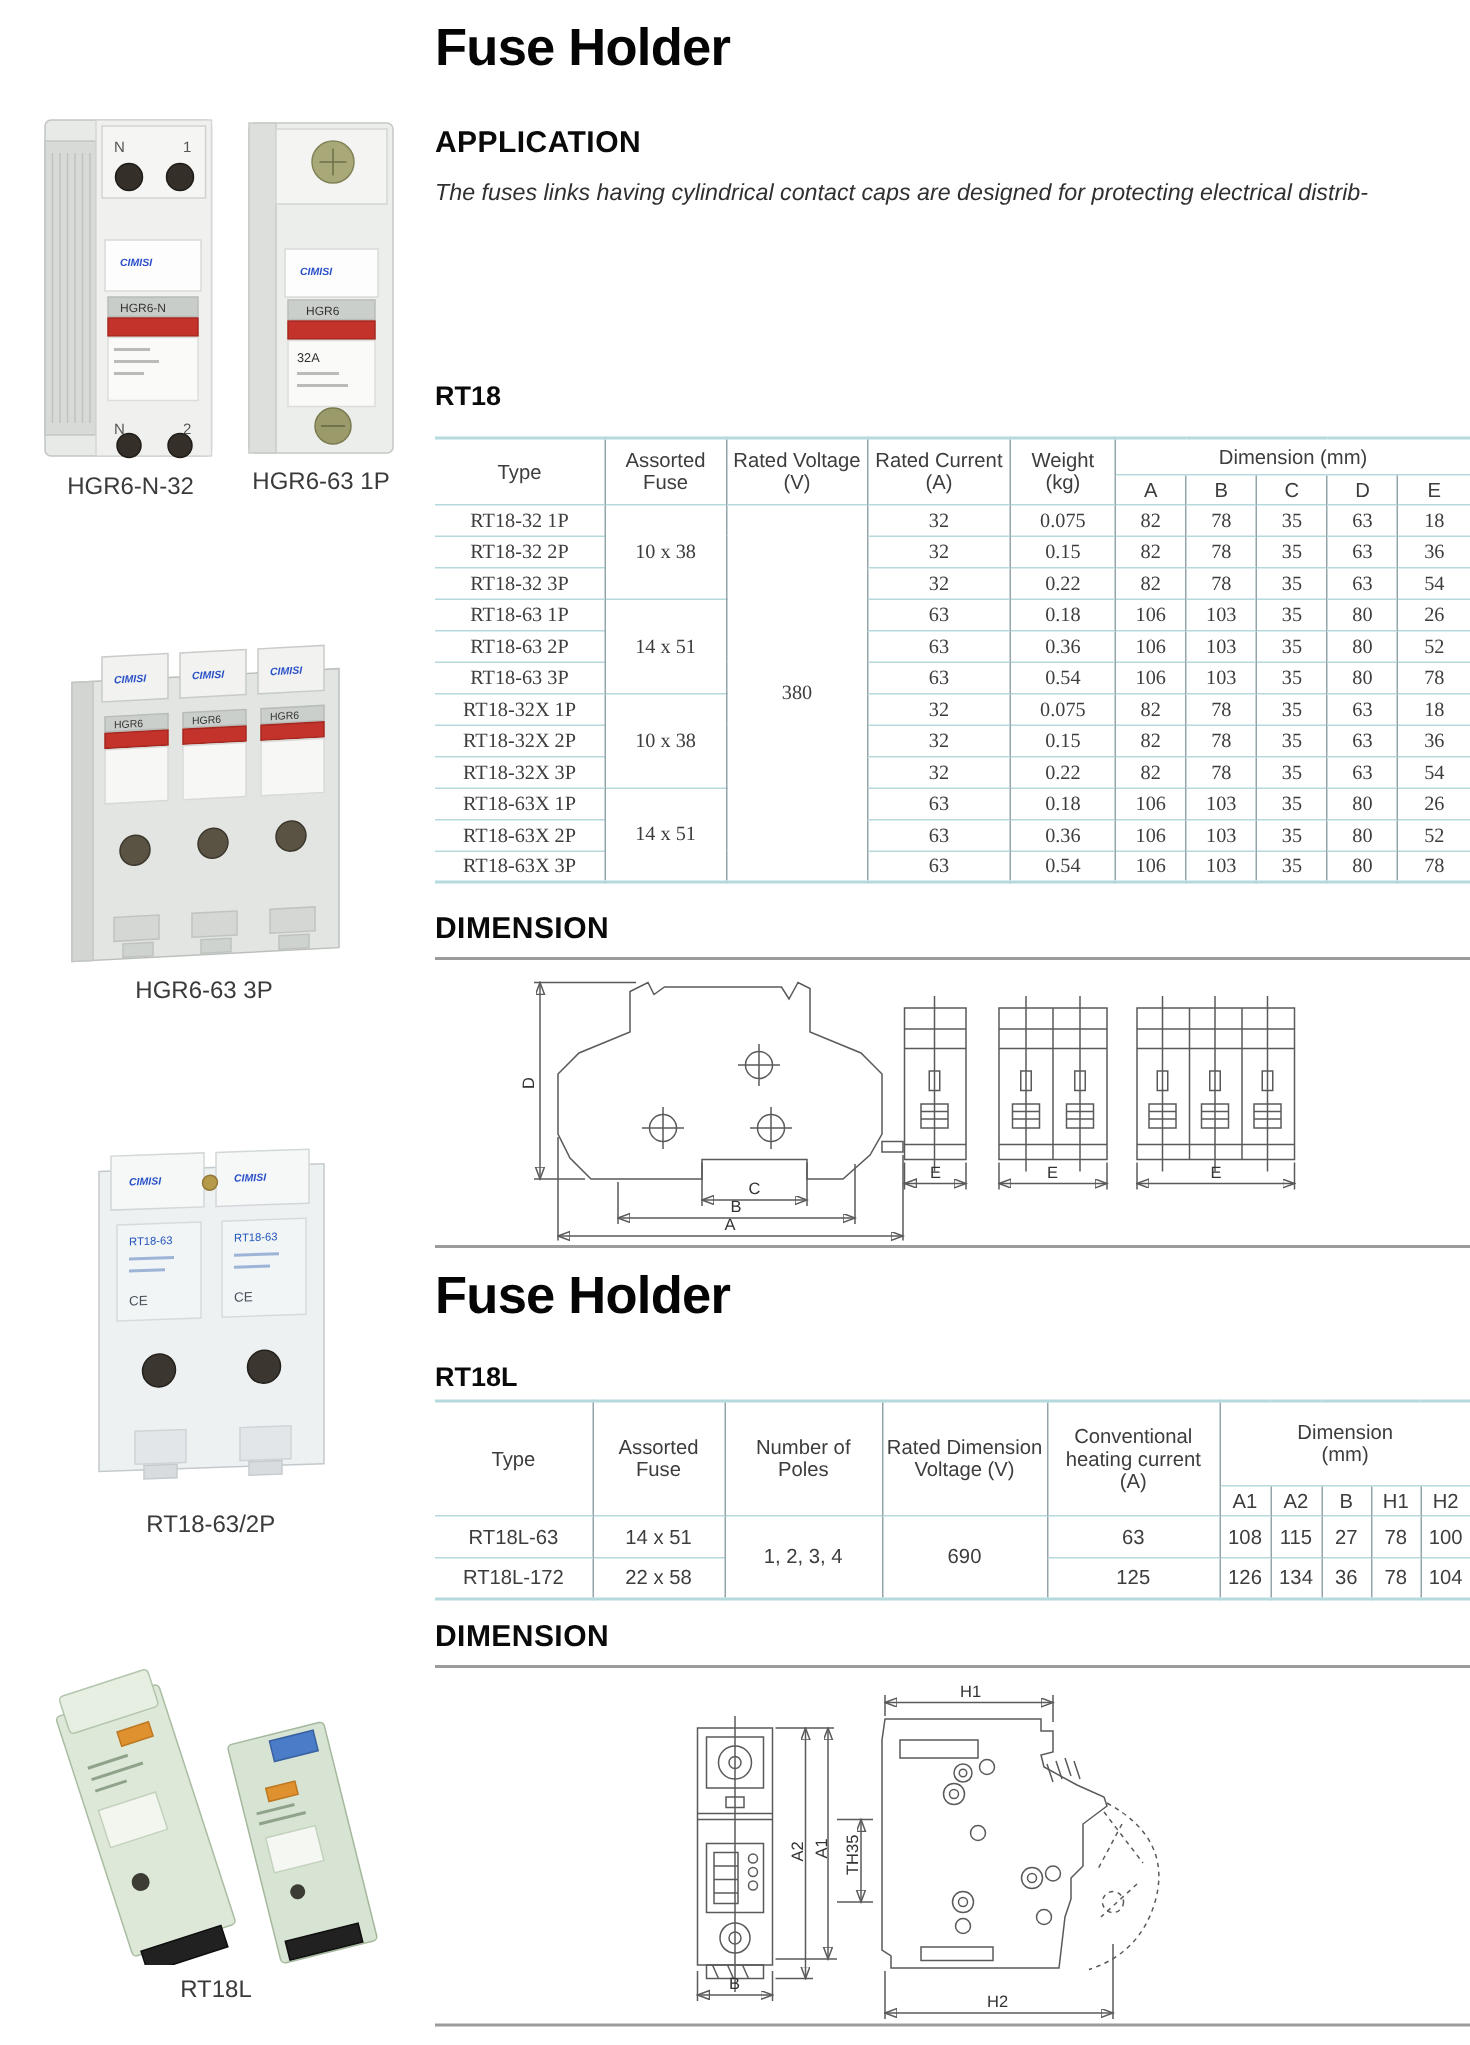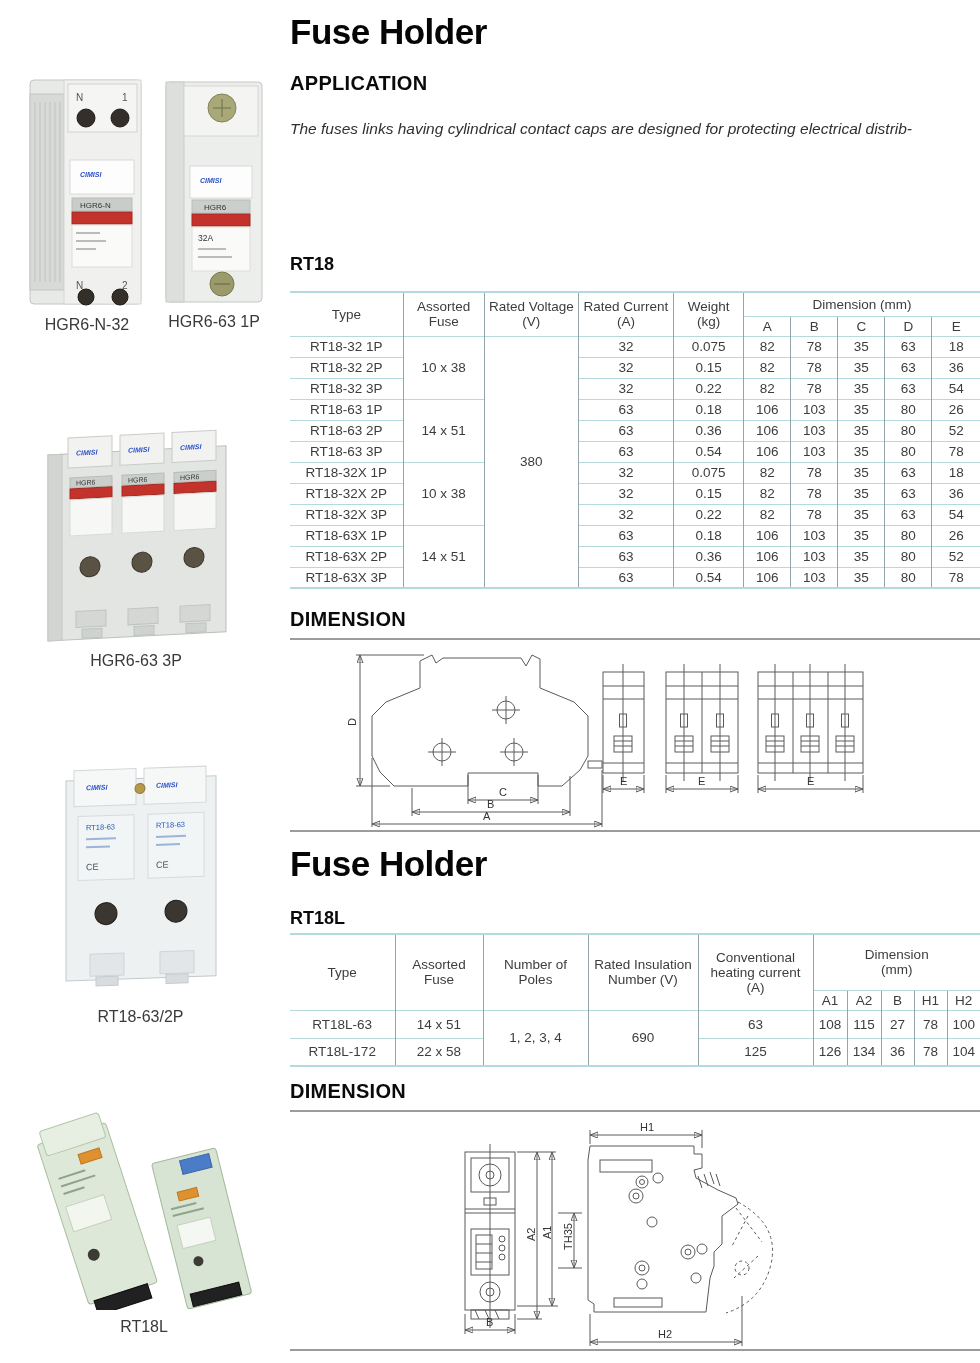--- a/index.html
+++ b/index.html
@@ -15,21 +15,21 @@
   .rule { height:2px; background:#9b9b9b; width:690px; }
 
   .caption { font-size:16px; color:#3a3a3a; text-align:center; white-space:nowrap; }
 
   table.spec { border-collapse:collapse; table-layout:fixed; width:690px;
                border-top:2px solid #b5dade; border-bottom:2px solid #b5dade;
                border-left:hidden; border-right:hidden;
                font-size:13.5px; color:#3d3d3d; }
   table.spec th, table.spec td { border-left:1px solid #93a5a9; border-top:1px solid #b5dade;
                font-weight:normal; text-align:center; vertical-align:middle; padding:0 2px; }
-  table.rt18 tbody tr { height:21px; }
+  table.rt18 tbody tr { height:21px;font-family:Liberation Serif, serif; }
   table.rt18 thead tr.h1 { height:24px; }
   table.rt18 thead tr.h2 { height:20px; }
   table.rt18l tbody tr { height:28px; }
   table.rt18l thead tr.h1 { height:56px; }
   table.rt18l thead tr.h2 { height:20px; }
 
   svg { display:block; }
   .draw line, .draw path, .draw rect, .draw circle, .draw polyline {
       stroke:#5a5a5a; stroke-width:1; fill:none; }
   .draw text { fill:#333; font-size:11px; stroke:none; font-family:"Liberation Sans",sans-serif; }
@@ -194,21 +194,21 @@
         <rect x="158" y="122" width="34" height="24" fill="#f4f7f2" stroke="#c3d2bd"></rect>
         <circle cx="170" cy="162" r="5" fill="#3c3c34"></circle>
         <rect x="154" y="192" width="50" height="13" fill="#212121" stroke="#0e0e0e"></rect>
       </g>
     </svg>
     <figcaption class="caption" style="margin-top:8px;">RT18L</figcaption>
   </figure>
 
   <div class="abs main-title" style="left:290px; top:12px;">Fuse Holder</div>
 
-  <div class="abs sec-heading" style="left:290px; top:72px;text-align:center;">APPLICATION</div>
+  <div class="abs sec-heading" style="left:290px; top:84px;text-align:center;">APPLICATION</div>
 
   <div class="abs app-text" style="left:290px; top:116px;font-style:italic;">
     <div>The fuses links having cylindrical contact caps are designed for protecting electrical distrib-</div>
   </div>
 
   <div class="abs sub-heading" style="left:290px; top:254px;">RT18</div>
 
   <table class="spec rt18 abs" style="left:290px; top:291px;">
     <colgroup>
       <col style="width:113px">
@@ -494,21 +494,21 @@
         <col style="width:34px">
         <col style="width:33px">
         <col style="width:33px">
         <col style="width:33px">
     </colgroup>
     <thead>
       <tr class="h1">
         <th rowspan="2">Type</th>
         <th rowspan="2">Assorted Fuse</th>
         <th rowspan="2">Number of Poles</th>
-        <th rowspan="2">Rated Insulation Number (V)</th>
+        <th rowspan="2">Rated Dimension Voltage (V)</th>
         <th rowspan="2">Conventional heating current (A)</th>
         <th colspan="5">
           <div>Dimension</div>
           <div>(mm)</div>
         </th>
       </tr>
       <tr class="h2">
         <th>A1</th>
         <th>A2</th>
         <th>B</th>

